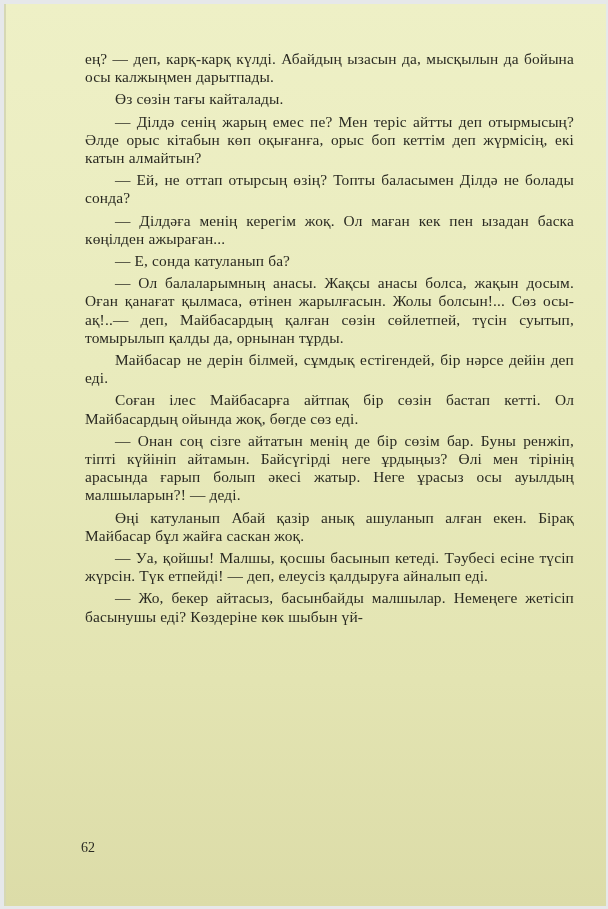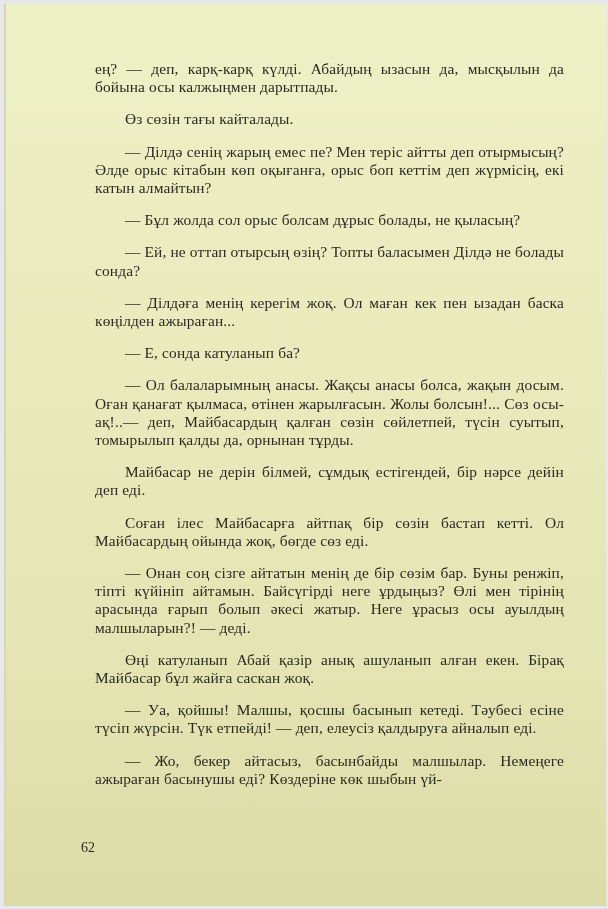--- a/index.html
+++ b/index.html
@@ -11,41 +11,40 @@
   .page {
     position: absolute; left: 4px; top: 4px; width: 600px; height: 902px;
     background: linear-gradient(180deg, #eef0c6 0%, #e9ebbd 40%, #e3e4b2 75%, #dcdca8 100%);
     border-left: 2px solid #d6d8b4;
   }
   .text {
     position: absolute; left: 75px; top: 42px; width: 497px;
     font-size: 15.4px; line-height: 18.2px; color: #2a2a22;
     text-align: justify; letter-spacing: 0.15px;
   }
-  .p { margin: 14px; text-indent: 30px; }
+  .p { margin: 4px; text-indent: 30px; }
   .p.cont { text-indent: 0; }
   .page-number {
     position: absolute; left: 75px; top: 836px;
     font-size: 14px; color: #2a2a22;
   }
 </style>
 </head>
 <body>
 
 <div class="page">
   <div class="text">
     <p class="p cont">ең? — деп, карқ-карқ күлді. Абайдың ызасын да, мысқылын да бойына осы калжыңмен дарытпады.</p>
     <p class="p">Өз сөзін тағы кайталады.</p>
     <p class="p">— Ділдә сенің жарың емес пе? Мен теріс айтты деп отырмысың? Әлде орыс кітабын көп оқығанға, орыс боп кеттім деп жүрмісің, екі катын алмайтын?</p>
-    <p class="p">— Бұл жолда сол орыс болсам дұрыс болады, не қыласың?</p>
     <p class="p">— Ей, не оттап отырсың өзің? Топты баласымен Ділдә не болады сонда?</p>
     <p class="p">— Ділдәға менің керегім жоқ. Ол маған кек пен ызадан баска көңілден ажыраған...</p>
     <p class="p">— Е, сонда катуланып ба?</p>
     <p class="p">— Ол балаларымның анасы. Жақсы анасы болса, жақын досым. Оған қанағат қылмаса, өтінен жарылғасын. Жолы болсын!... Сөз осы-ақ!..— деп, Майбасардың қалған сөзін сөйлетпей, түсін суытып, томырылып қалды да, орнынан тұрды.</p>
     <p class="p">Майбасар не дерін білмей, сұмдық естігендей, бір нәрсе дейін деп еді.</p>
     <p class="p">Соған ілес Майбасарға айтпақ бір сөзін бастап кетті. Ол Майбасардың ойында жоқ, бөгде сөз еді.</p>
     <p class="p">— Онан соң сізге айтатын менің де бір сөзім бар. Буны ренжіп, тіпті күйініп айтамын. Байсүгірді неге ұрдыңыз? Өлі мен тірінің арасында ғарып болып әкесі жатыр. Неге ұрасыз осы ауылдың малшыларын?! — деді.</p>
     <p class="p">Өңі катуланып Абай қазір анық ашуланып алған екен. Бірақ Майбасар бұл жайға саскан жоқ.</p>
     <p class="p">— Уа, қойшы! Малшы, қосшы басынып кетеді. Тәубесі есіне түсіп жүрсін. Түк етпейді! — деп, елеусіз қалдыруға айналып еді.</p>
-    <p class="p">— Жо, бекер айтасыз, басынбайды малшылар. Немеңеге ажыраған басынушы еді? Көздеріне көк шыбын үй-</p>
+    <p class="p">— Жо, бекер айтасыз, басынбайды малшылар. Немеңеге жетісіп басынушы еді? Көздеріне көк шыбын үй-</p>
   </div>
   <div class="page-number">62</div>
 </div>
 
 </body></html>

